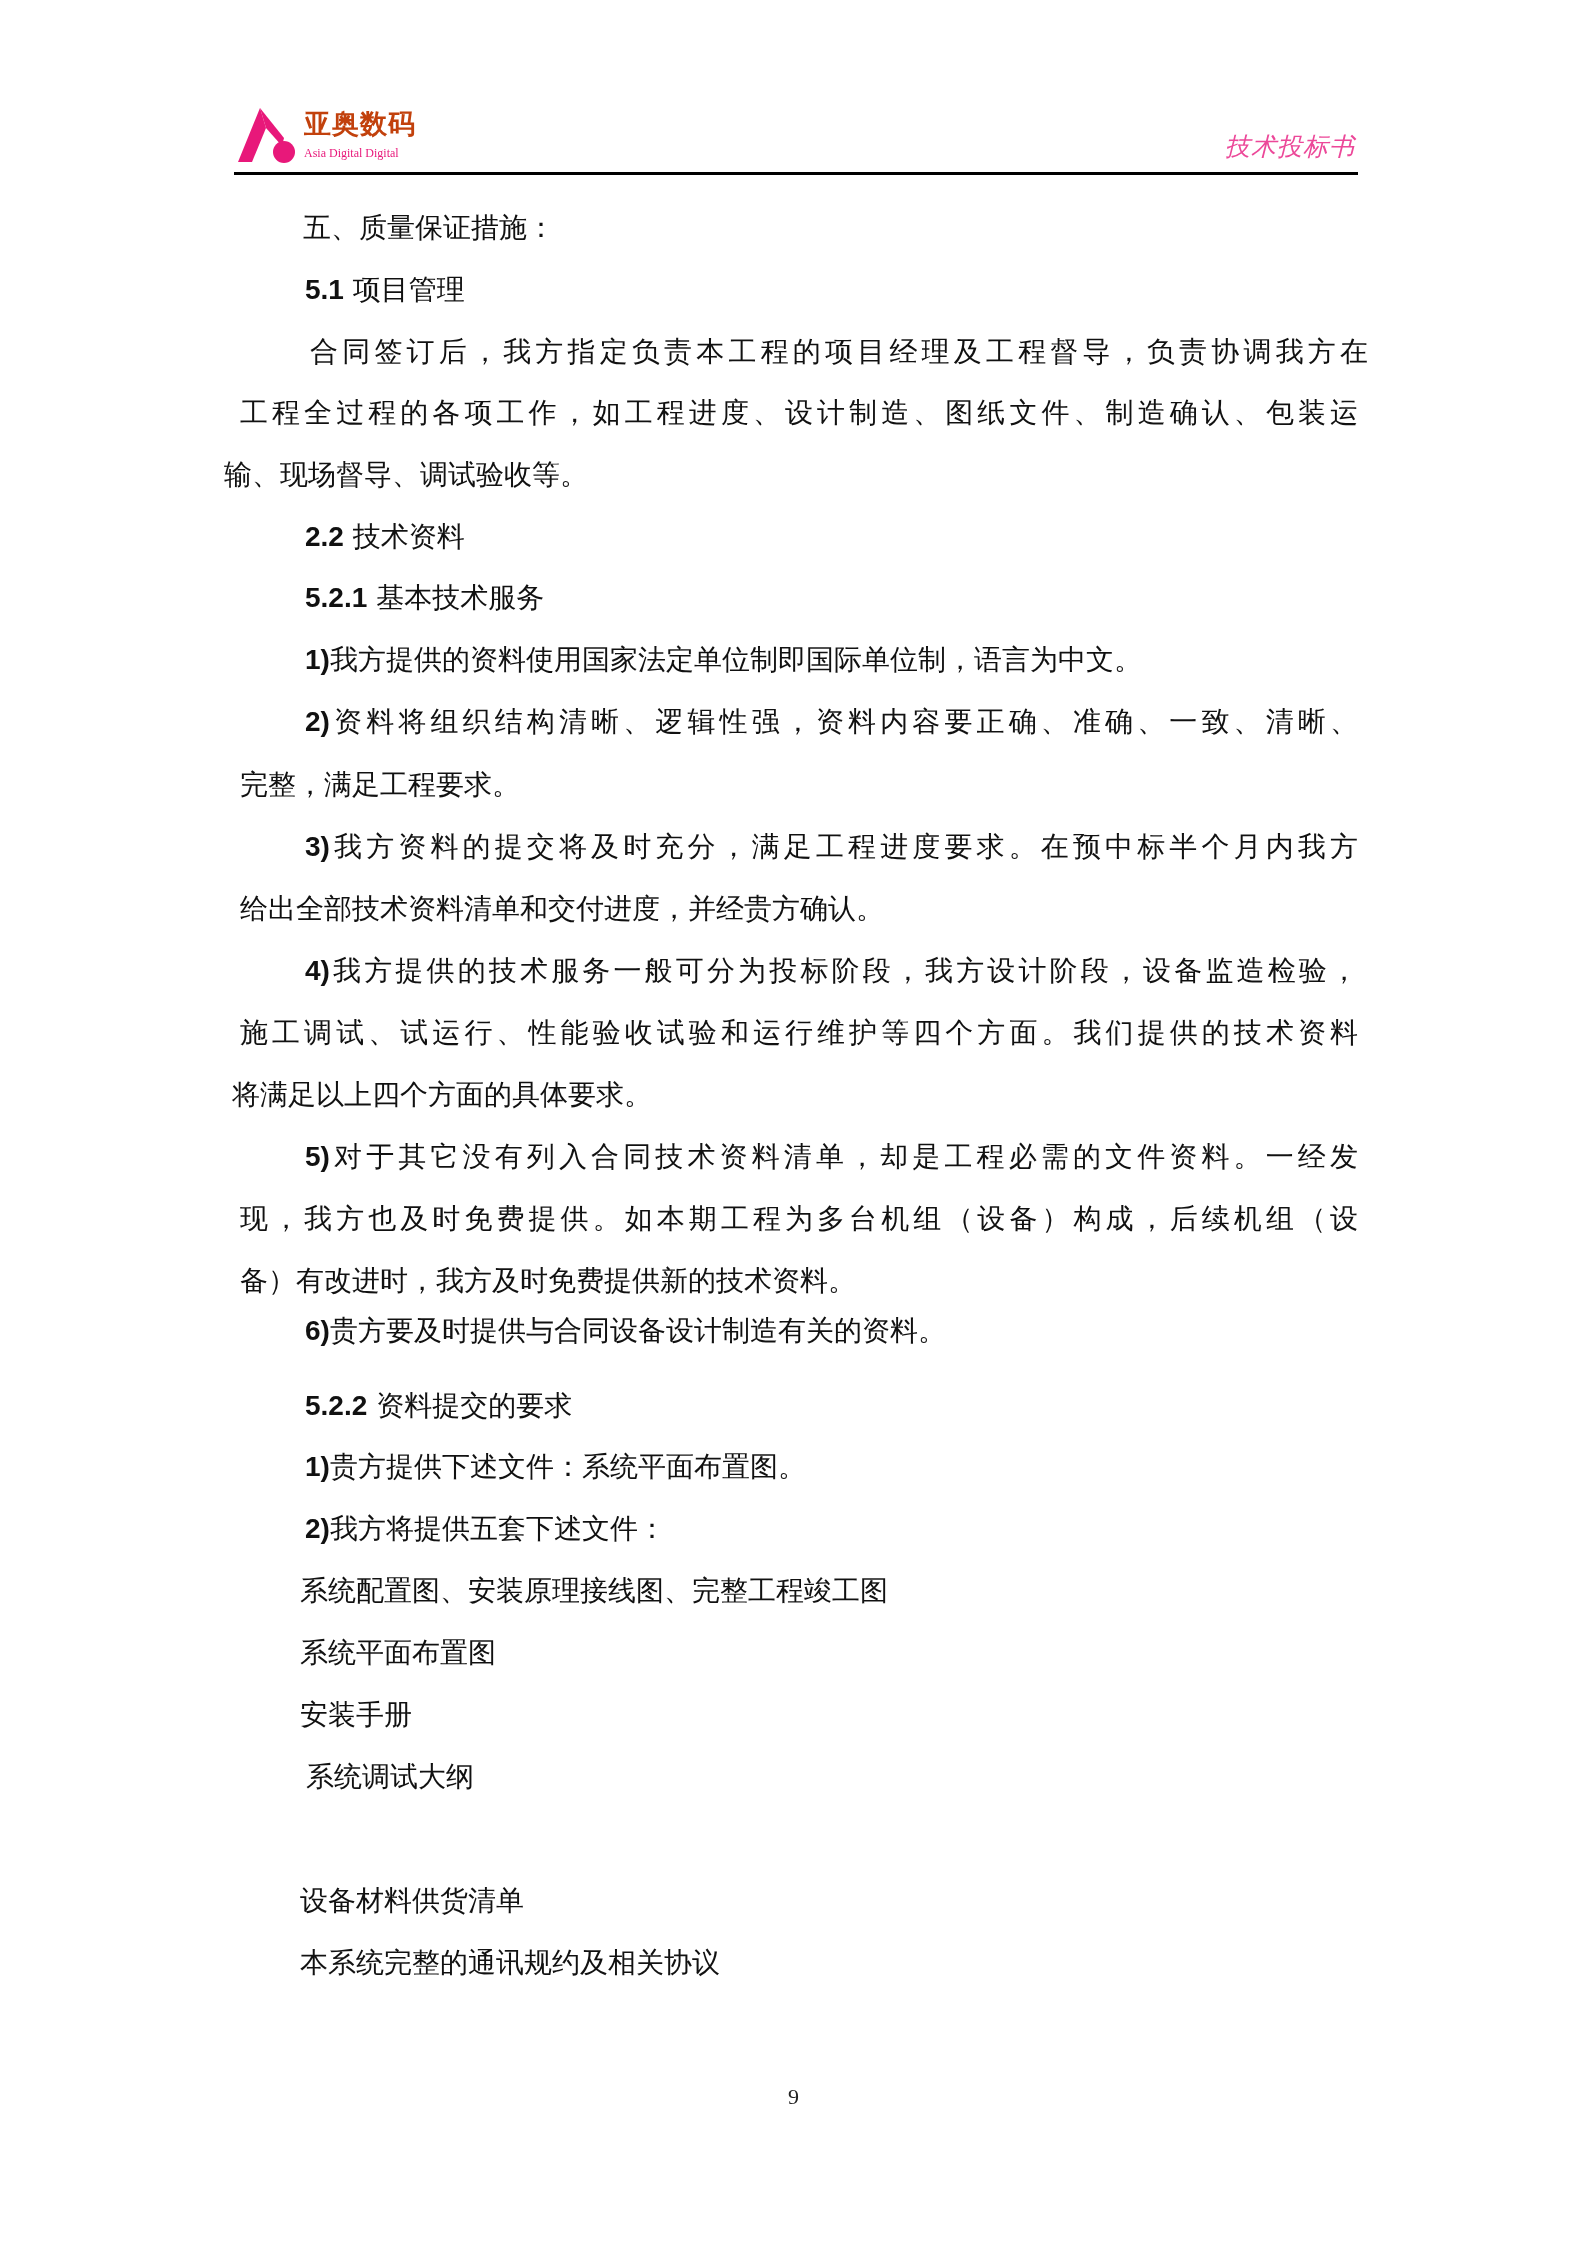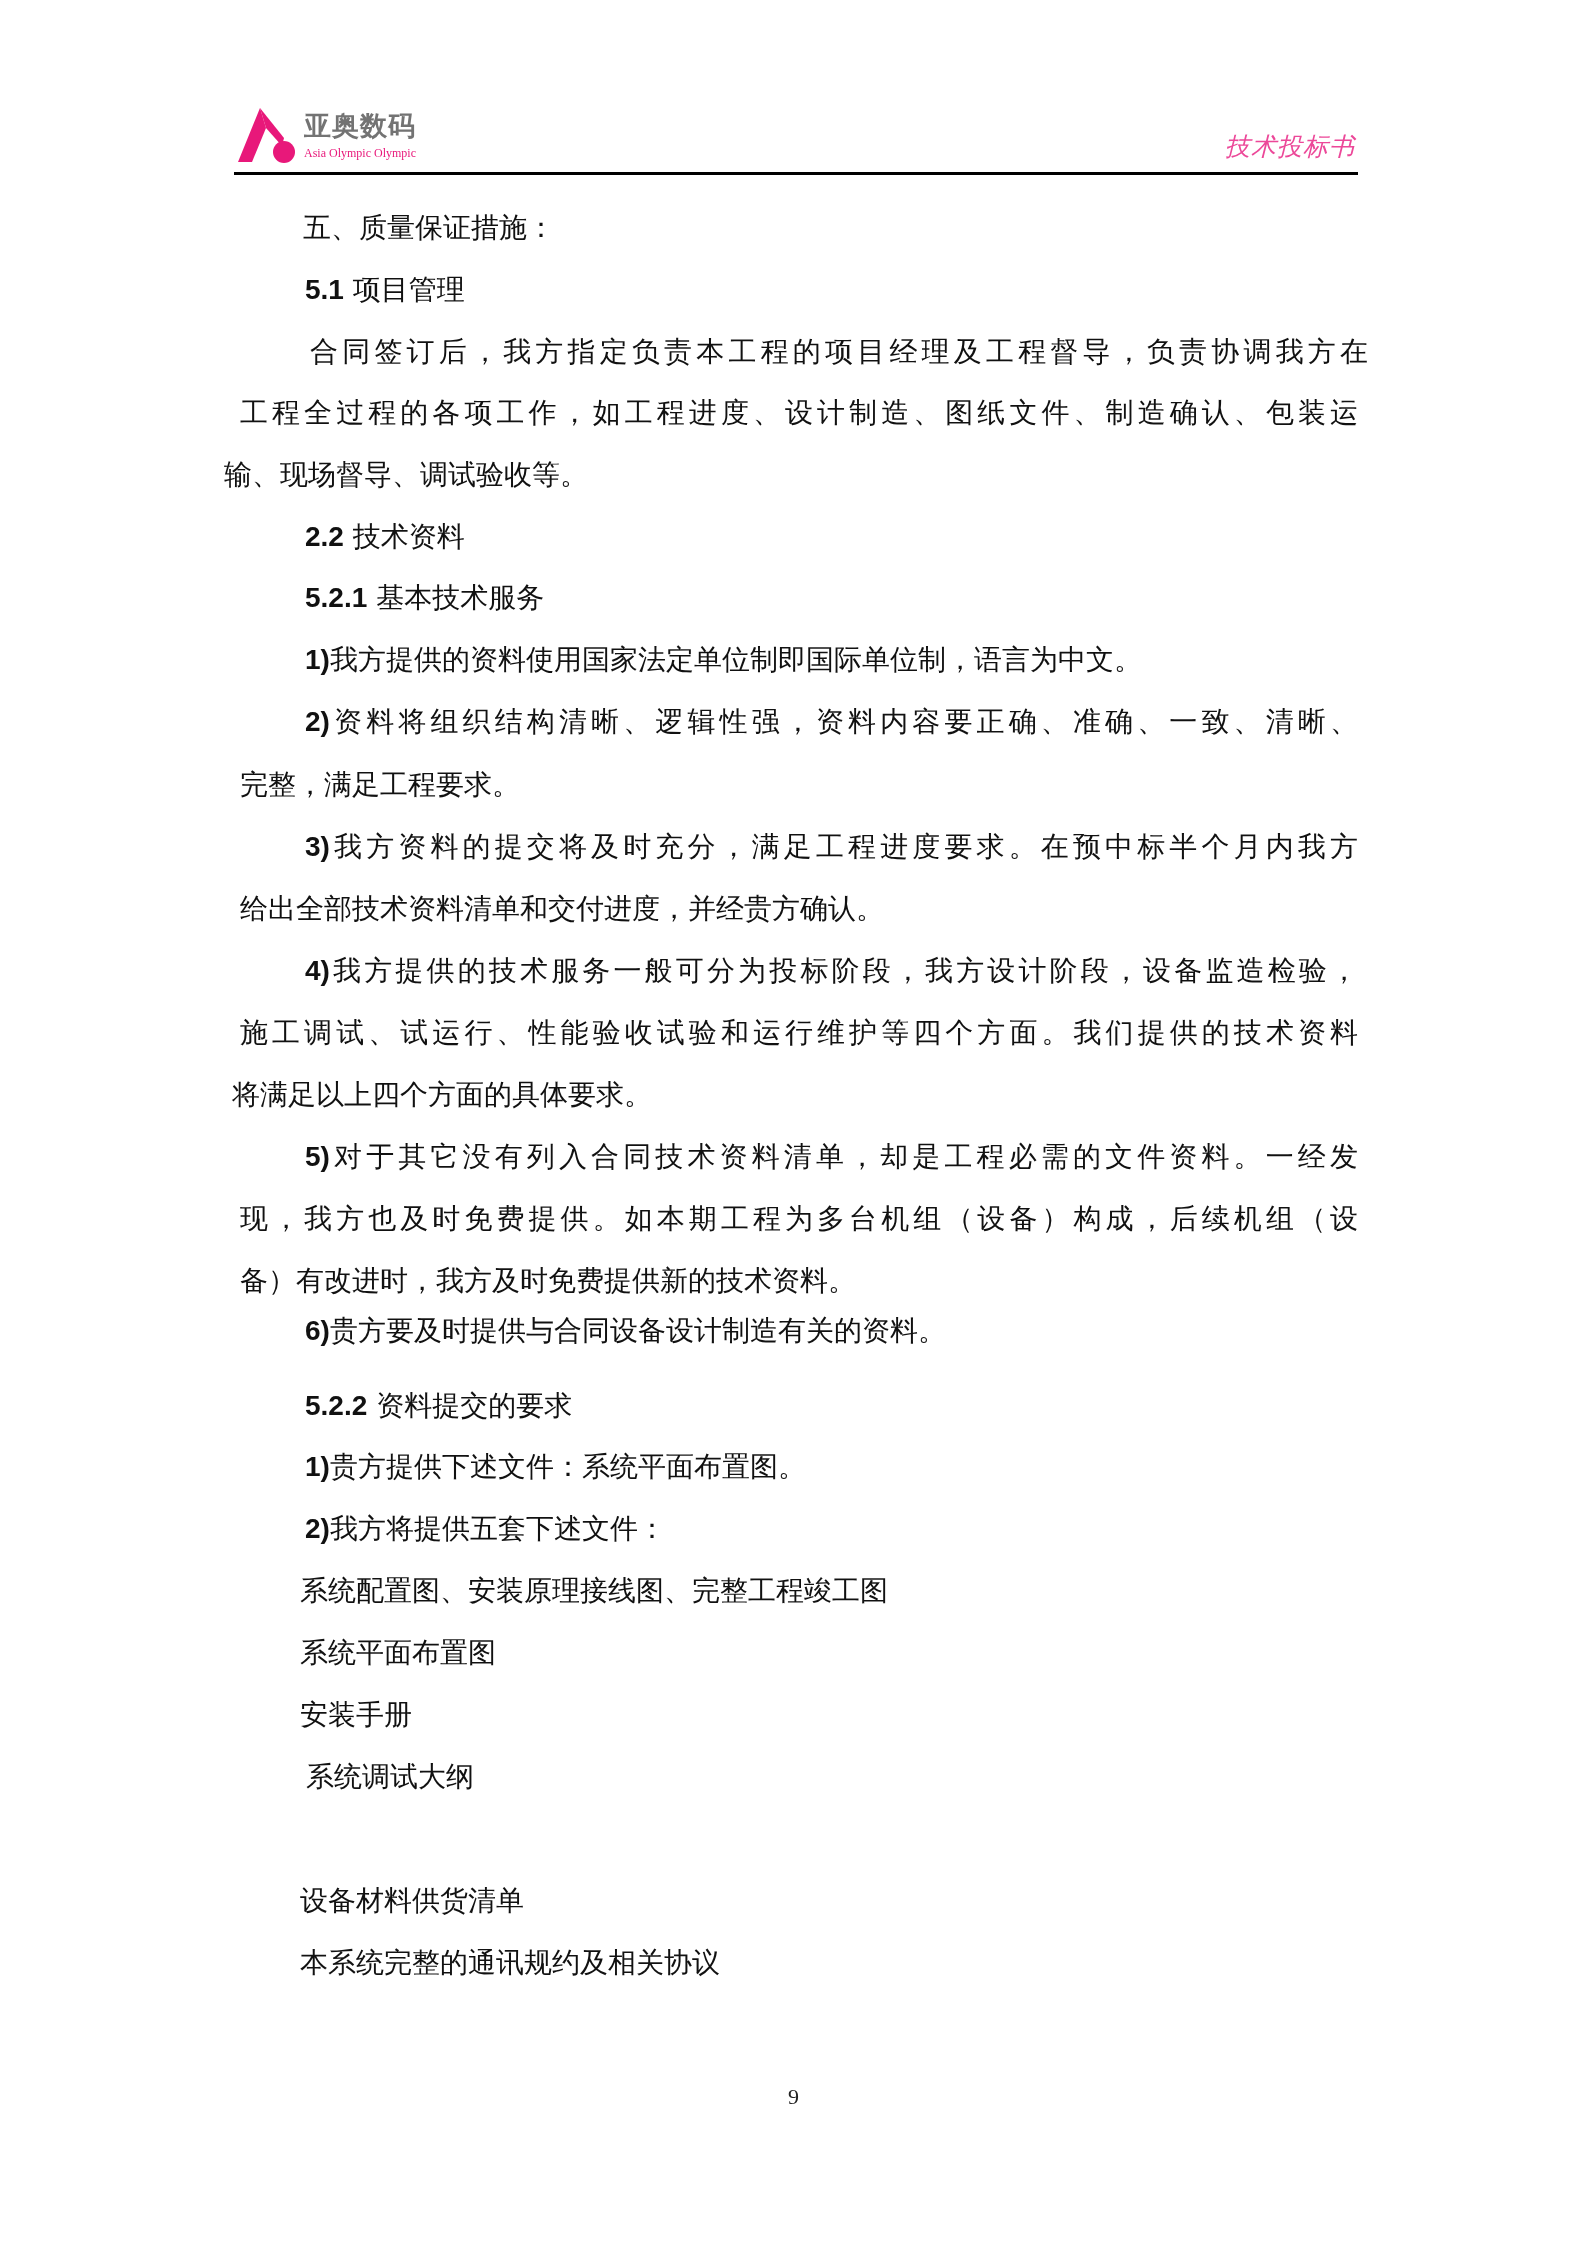--- a/index.html
+++ b/index.html
@@ -2,21 +2,21 @@
 <html><head>
   <meta charset="utf-8">
   <style>
     html, body { margin: 0; padding: 0; background: #ffffff; }
     body { width: 1587px; height: 2245px; position: relative; overflow: hidden; }
     .page { position: absolute; left: 0; top: 0; width: 1587px; height: 2245px; background: #fff; }
 
     
     .logo { position: absolute; left: 238px; top: 108px; width: 200px; height: 60px; }
     .logo-mark { position: absolute; left: 0; top: 0; width: 60px; height: 56px; }
-    .logo-cn { position: absolute; left: 66px; top: 2px; font-family: Liberation Sans, sans-serif; font-weight: bold; font-size: 27px; letter-spacing: 1px; color: #737373; line-height: 32px; white-space: nowrap; }
+    .logo-cn { position: absolute; left: 66px; top: 2px; font-family: Liberation Mono, monospace; font-weight: bold; font-size: 27px; letter-spacing: 1px; color: #c2410c; line-height: 32px; white-space: nowrap; }
     .logo-en { position: absolute; left: 66px; top: 38px; font-family: "Liberation Serif", serif; font-size: 12px; color: #e8187a; line-height: 14px; white-space: nowrap; }
     .header-title { position: absolute; right: 232px; top: 132px; font-family: "DejaVu Serif", serif; font-style: italic; font-size: 25px; color: #ec4899; line-height: 30px; letter-spacing: 1px; }
     .header-rule { position: absolute; left: 234px; top: 172px; width: 1124px; height: 3px; background: #000; }
 
     
     .line { position: absolute; font-family: "DejaVu Sans", sans-serif; font-size: 28px; line-height: 36px; color: #111; white-space: nowrap; }
     .num { font-family: "Liberation Sans", sans-serif; font-weight: bold; }
     .just { width: 1118px; text-align: justify; text-align-last: justify; }
 
     .page-number { position: absolute; left: 0; width: 1587px; top: 2084px; text-align: center; font-family: "Liberation Serif", serif; font-size: 22px; color: #222; }
@@ -26,21 +26,21 @@
 
 <div class="page">
 
   <div class="logo">
     <svg class="logo-mark" viewBox="0 0 60 56" width="60" height="56">
       <polygon points="22,0 0,54 14,54 28,20" fill="#e8187a"></polygon>
       <polygon points="22,0 28,20 44,38 46,30" fill="#e8187a"></polygon>
       <circle cx="46" cy="44" r="11" fill="#e8187a"></circle>
     </svg>
     <div class="logo-cn">亚奥数码</div>
-    <div class="logo-en">Asia Olympic Olympic</div>
+    <div class="logo-en">Asia Digital Digital</div>
   </div>
   <div class="header-title">技术投标书</div>
   <div class="header-rule"></div>
 
   <div class="line" style="left:303px; top:210px;">五、质量保证措施：</div>
 
   <div class="line" style="left:305px; top:272px;"><span class="num">5.1</span><span> 项目管理</span></div>
 
   <div class="line just" style="left:310px; top:334px; width:1058px;">合同签订后，我方指定负责本工程的项目经理及工程督导，负责协调我方在</div>
   <div class="line just" style="left:240px; top:395px;">工程全过程的各项工作，如工程进度、设计制造、图纸文件、制造确认、包装运</div>

